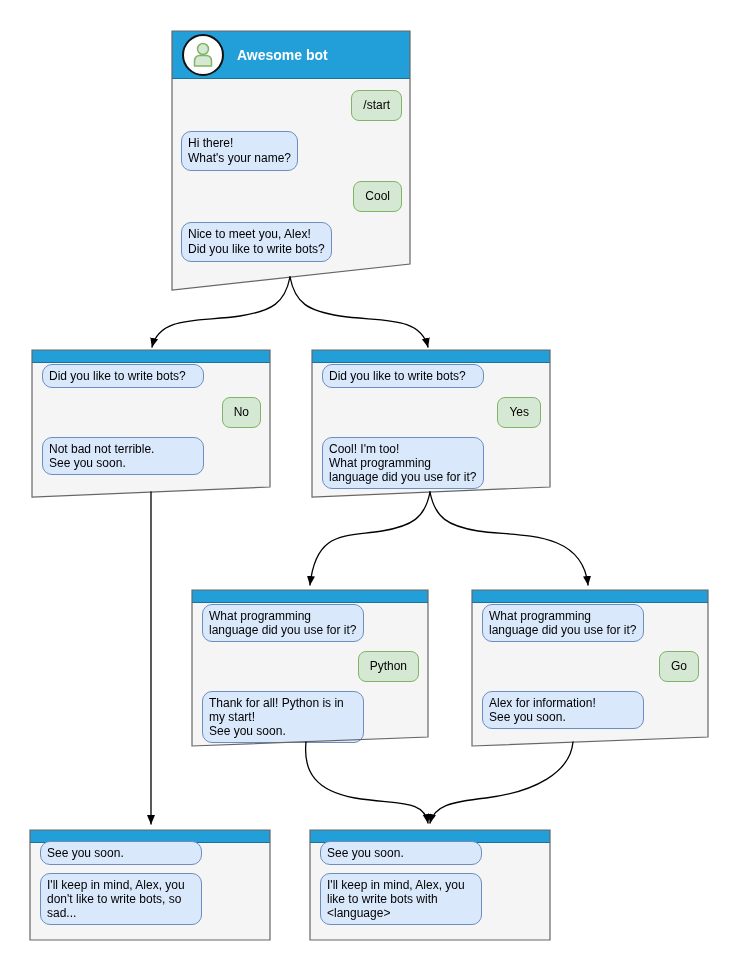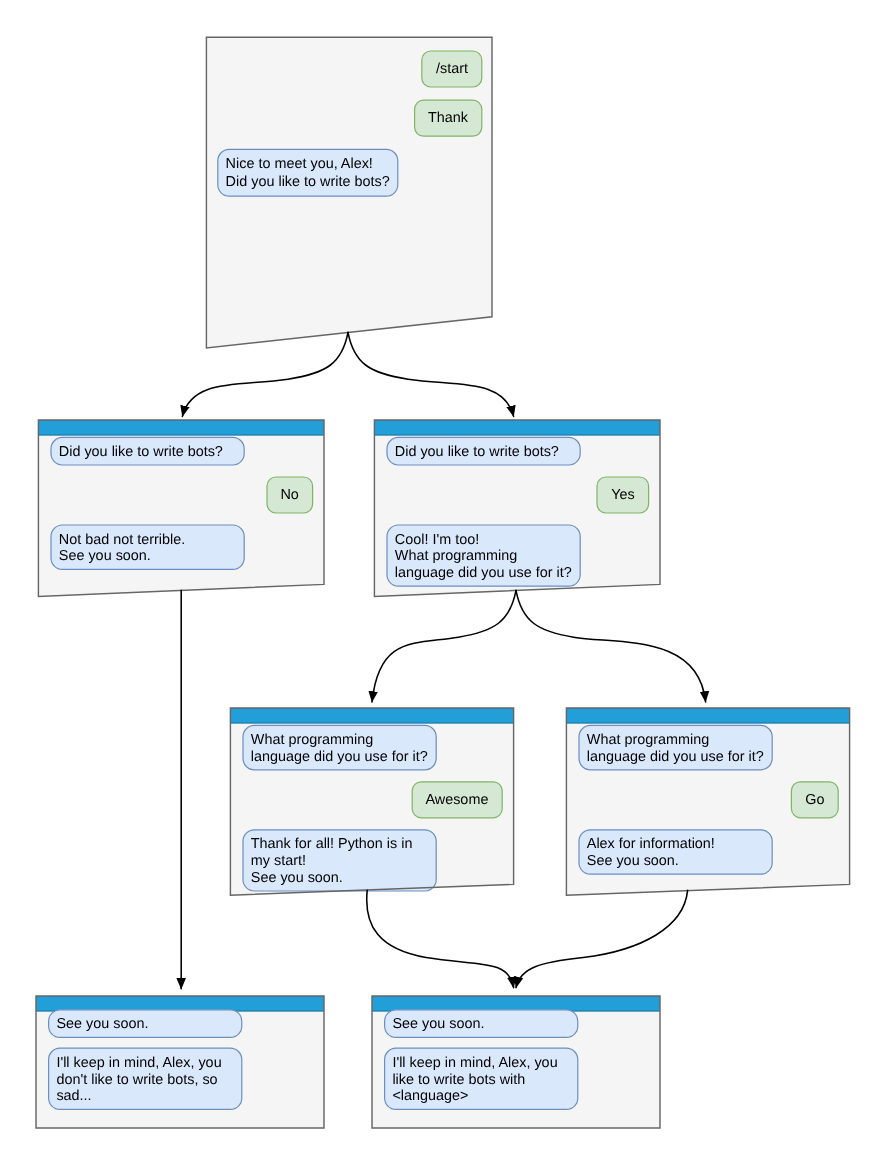--- a/index.html
+++ b/index.html
@@ -50,23 +50,34 @@
     <path d="M172,31 H410 V264 L172,290 Z" fill="#F5F5F5"></path>
     <path d="M32,350 H270 V487 L32,497 Z" fill="#F5F5F5"></path>
     <path d="M312,350 H550 V487 L312,497 Z" fill="#F5F5F5"></path>
     <path d="M192,590 H428 V737 L192,746 Z" fill="#F5F5F5"></path>
     <path d="M472,590 H708 V737 L472,746 Z" fill="#F5F5F5"></path>
     <path d="M30,830 H270 V940 H30 Z" fill="#F5F5F5"></path>
     <path d="M310,830 H550 V940 H310 Z" fill="#F5F5F5"></path>
   </svg>
 
   <div class="window" style="left:172px;top:31px;width:238px;">
+    <div class="header main-header">
+      <span class="avatar">
+        <svg width="30" height="30" viewBox="0 0 30 30">
+          <circle cx="15" cy="9" r="5.5" fill="#D5E8D4" stroke="#82B366" stroke-width="1.5"></circle>
+          <path d="M6.5,26 V21.5 Q6.5,15.5 12,15.5 H18 Q23.5,15.5 23.5,21.5 V26 Z" fill="#D5E8D4" stroke="#82B366" stroke-width="1.5"></path>
+        </svg>
+      </span>
+      <span class="title">Awesome bot</span>
+    </div>
     <div class="body main-body">
       <div class="bubble user">/start</div>
-      <div class="bubble user">Thank</div>
+      <div class="bubble bot">Hi there!
+What's your name?</div>
+      <div class="bubble user">Cool</div>
       <div class="bubble bot">Nice to meet you, Alex!
 Did you like to write bots?</div>
     </div>
   </div>
 
   <div class="window" style="left:32px;top:350px;width:238px;">
     <div class="header"></div>
     <div class="body">
       <div class="bubble bot wide">Did you like to write bots?</div>
       <div class="bubble user">No</div>
@@ -84,21 +95,21 @@
 What programming
 language did you use for it?</div>
     </div>
   </div>
 
   <div class="window" style="left:192px;top:590px;width:236px;">
     <div class="header"></div>
     <div class="body">
       <div class="bubble bot wide">What programming
 language did you use for it?</div>
-      <div class="bubble user">Awesome</div>
+      <div class="bubble user">Python</div>
       <div class="bubble bot wide">Thank for all! Python is in
 my start!
 See you soon.</div>
     </div>
   </div>
 
   <div class="window" style="left:472px;top:590px;width:236px;">
     <div class="header"></div>
     <div class="body">
       <div class="bubble bot wide">What programming

